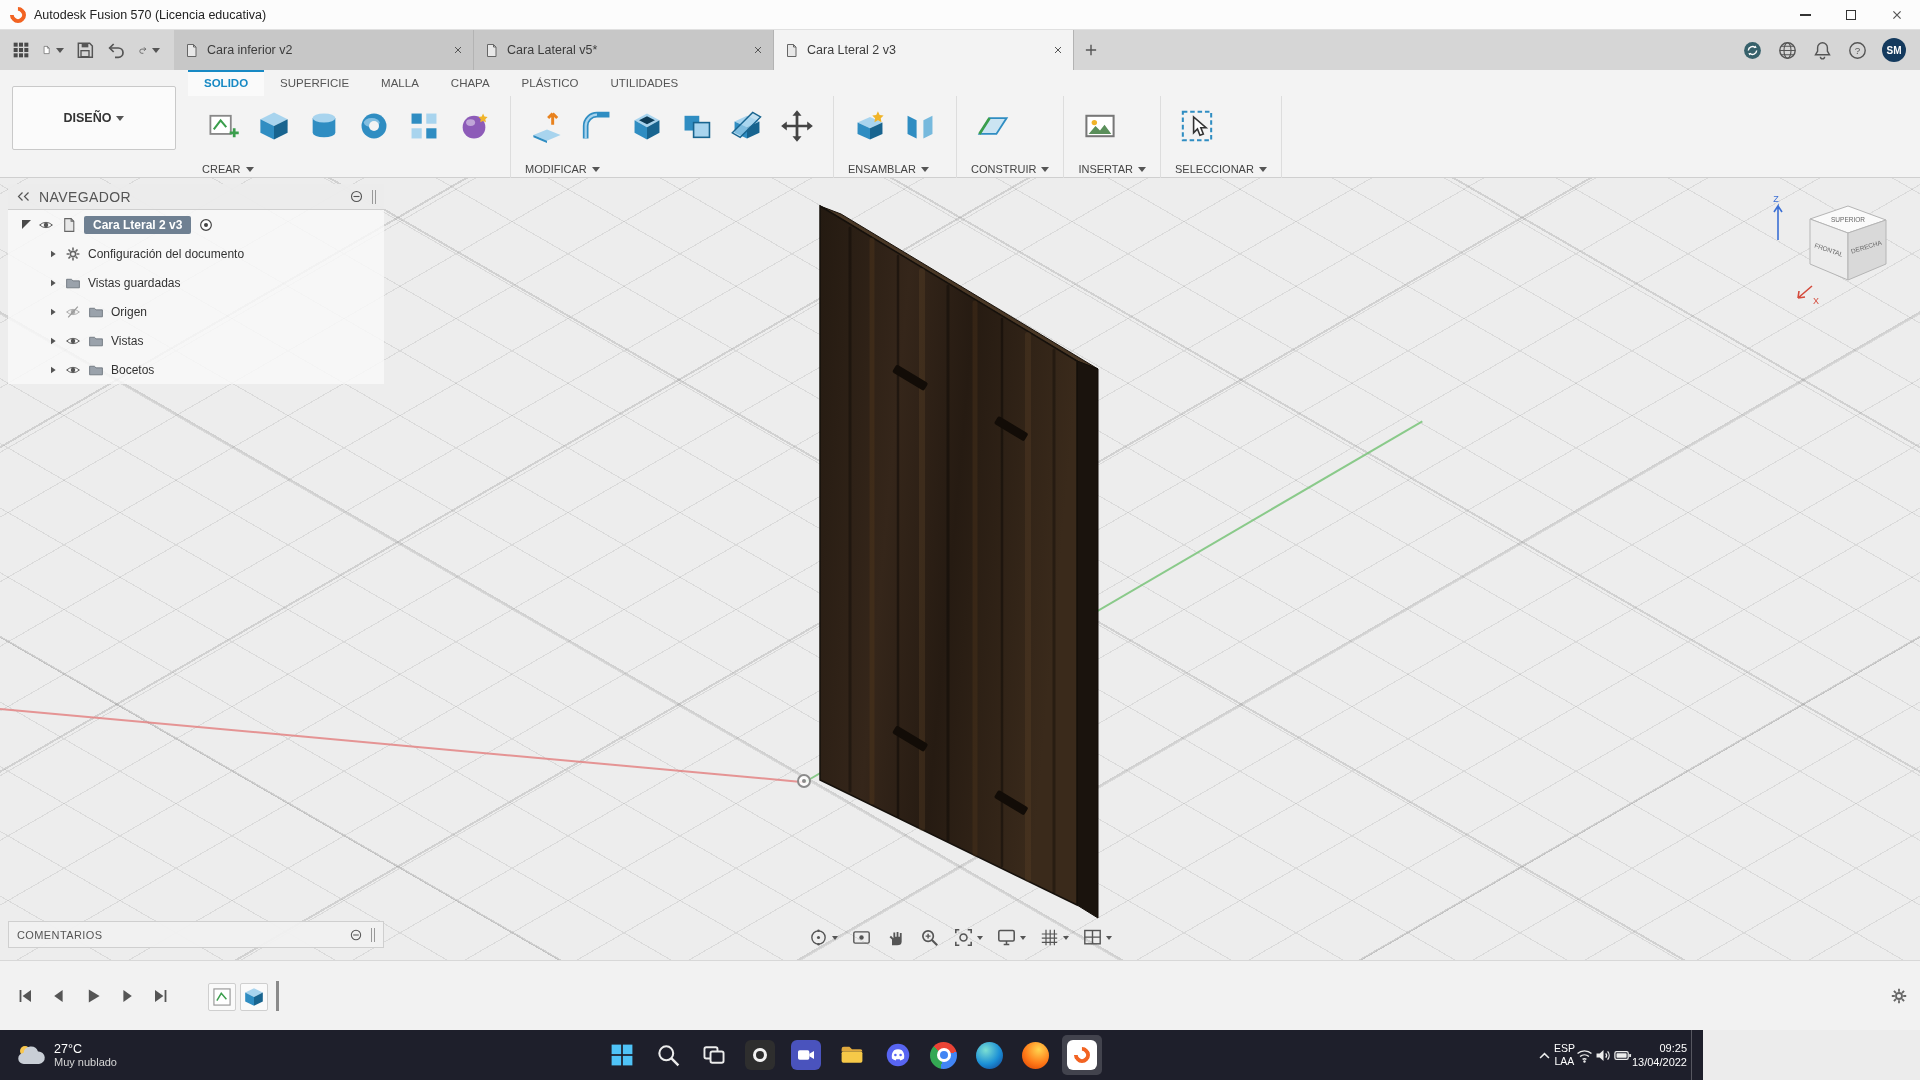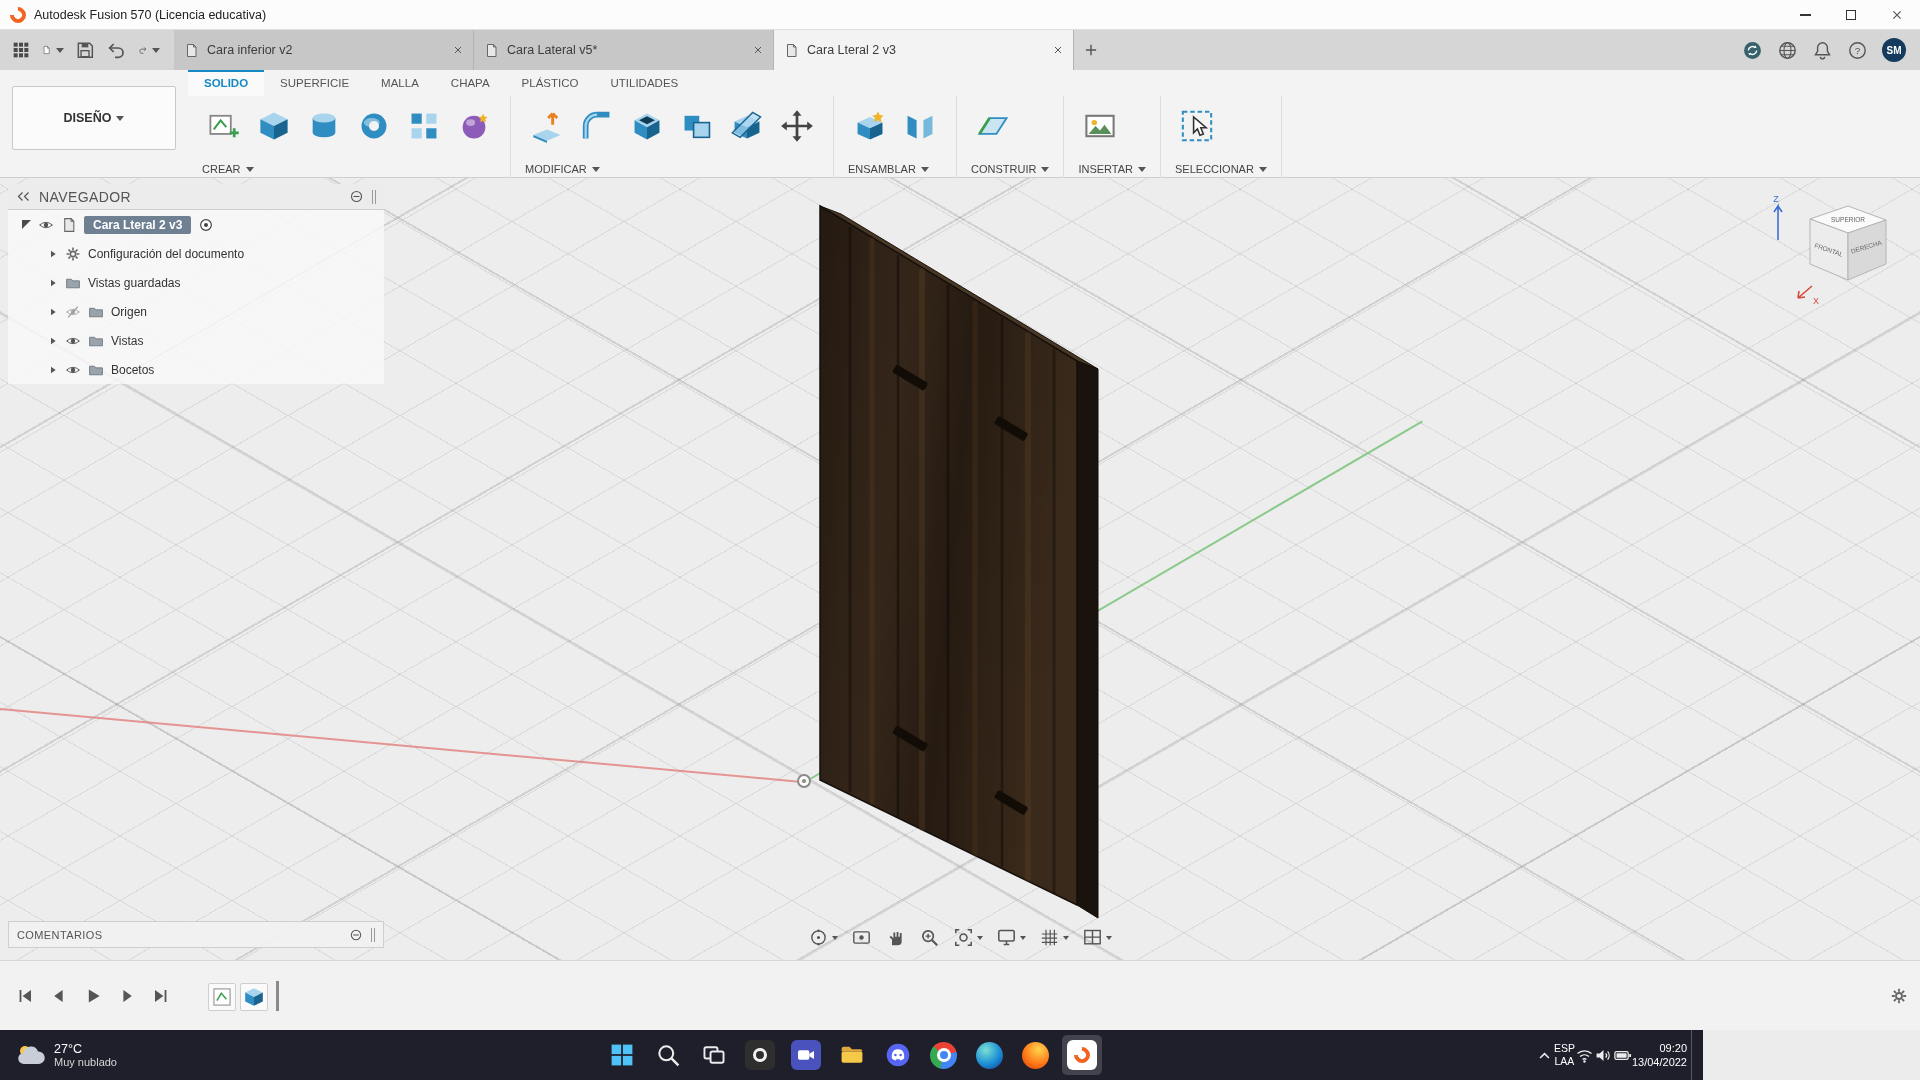--- a/index.html
+++ b/index.html
@@ -995,20 +995,20 @@
       <svg>
           <use href="#s-wifi"></use>
         </svg>
       <svg>
           <use href="#s-vol"></use>
         </svg>
       <svg>
           <use href="#s-batt"></use>
         </svg>
       <div class="clock">
-        <div>09:20</div>
+        <div>09:25</div>
         <div>13/04/2022</div>
       </div>
       <div class="show-desktop"></div>
     </div>
   </div>
 
 </div>
 
 </body></html>

